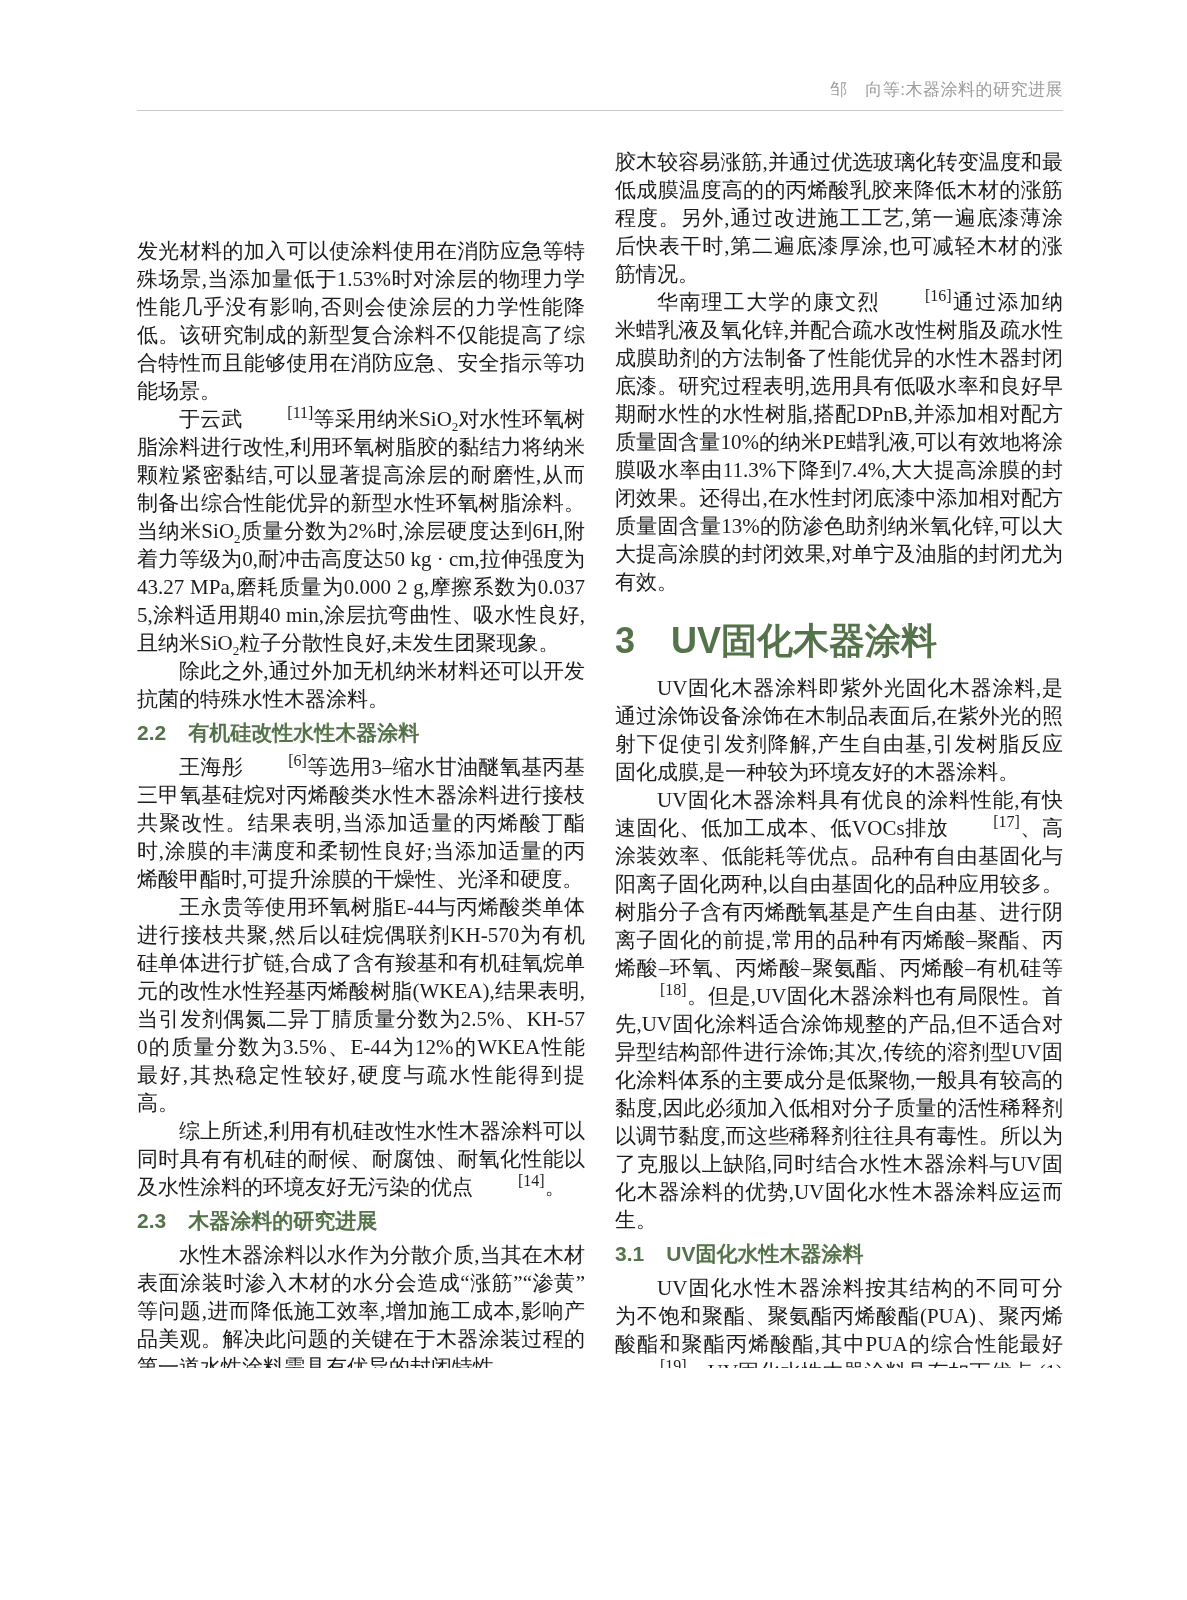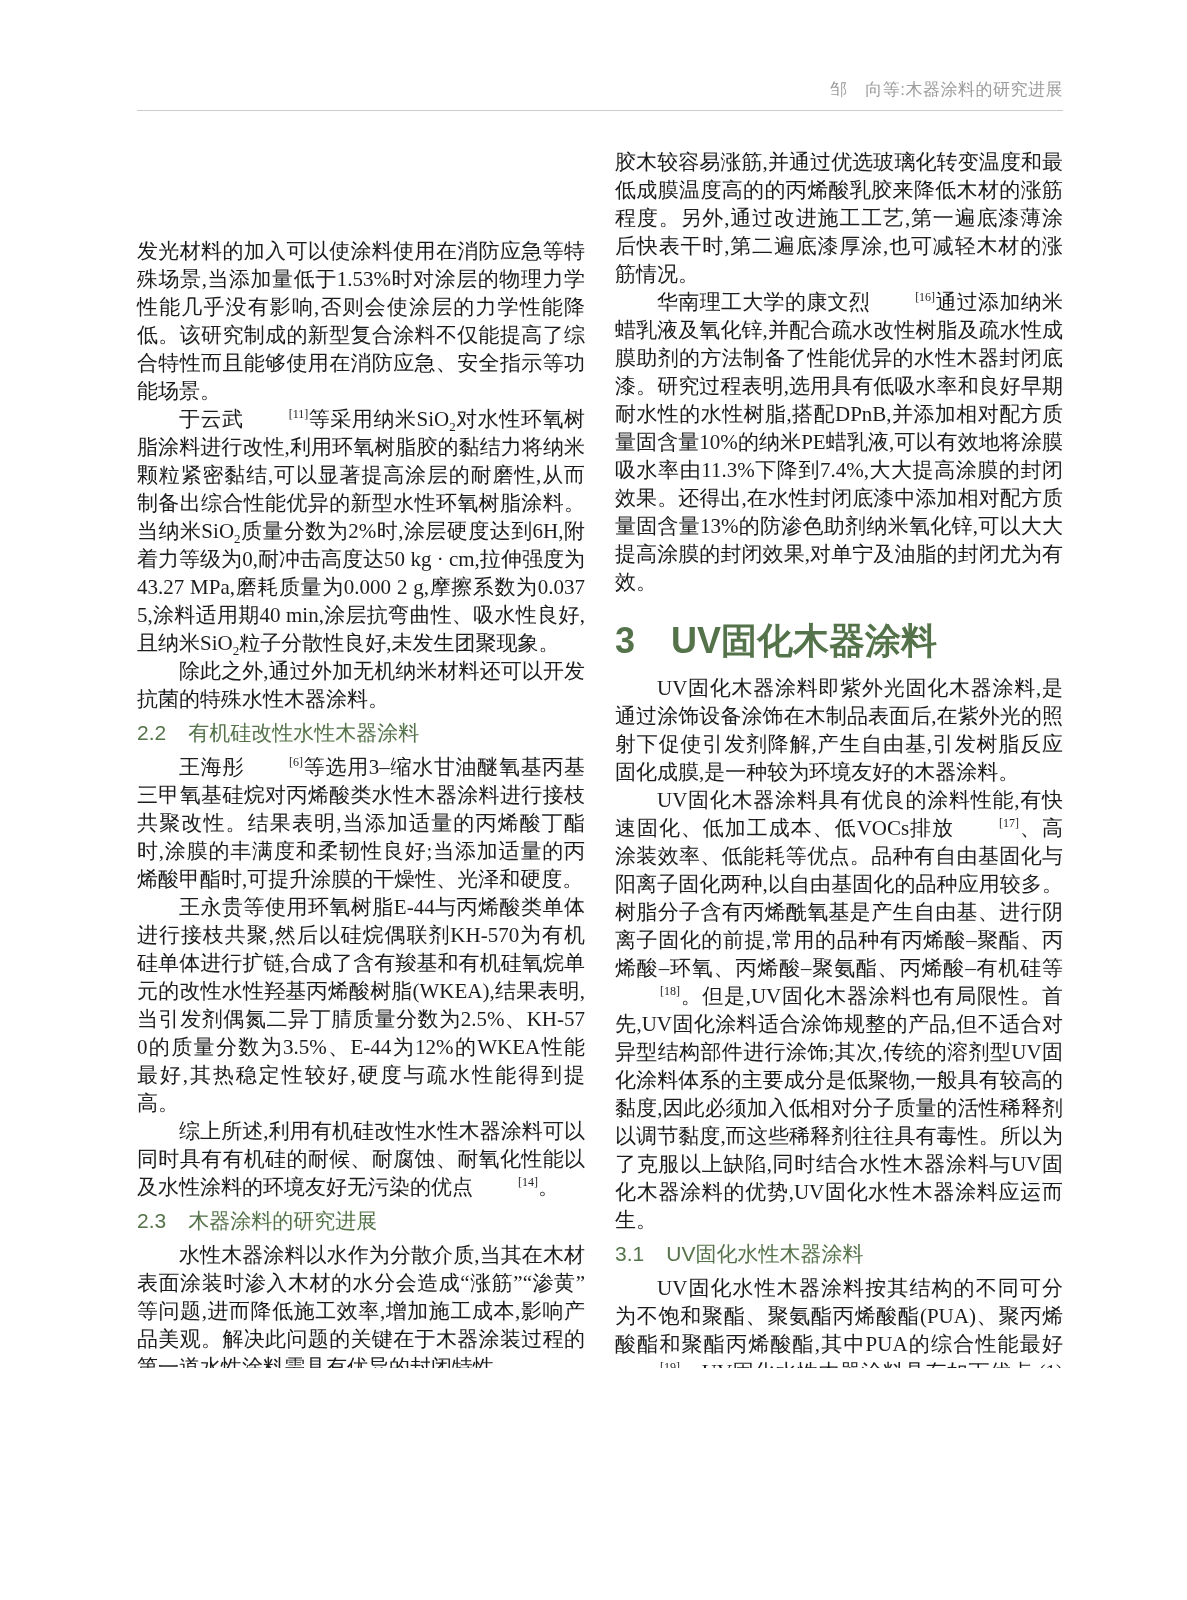--- a/index.html
+++ b/index.html
@@ -25,27 +25,27 @@
   .columns{display:flex;gap:30px;margin-top:37px;align-items:center;}
   .col{width:448px;}
   p.body-p{
     margin:0;
     font-size:21px;line-height:28px;
     text-align:justify;
     text-indent:2em;
     word-break:break-all;
   }
   p.body-p.no-indent{text-indent:0;}
-  sup.ref{font-size:12px;line-height:0;padding-left:45px;}
+  sup.ref{font-size:16px;line-height:0;padding-left:45px;}
   sub{font-size:13px;line-height:0;}
   
   .h2{
     margin:5px 0 5px 0;
     font-family:"Liberation Sans","DejaVu Sans",sans-serif;
-    font-size:21px;font-weight:400;
+    font-size:21px;font-weight:700;
     color:#55734a;line-height:30px;
   }
   .h2 .h-num{margin-right:1.05em;}
   .h1{
     margin:27px 0 15px 0;
     font-family:"Liberation Sans","DejaVu Sans",sans-serif;
     font-size:36px;font-weight:600;
     color:#55734a;line-height:36px;
   }
   .h1 .h-num{margin-right:1.0em;}

